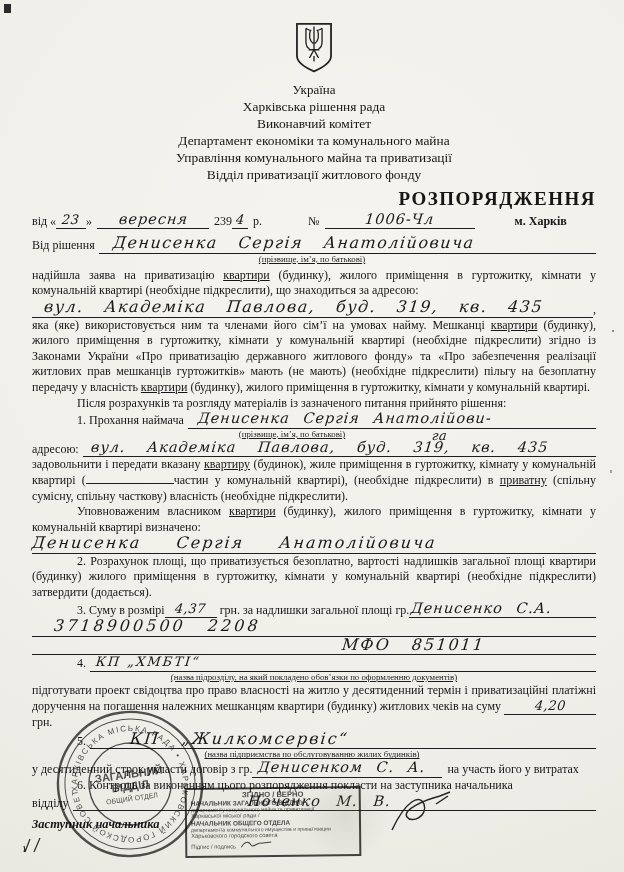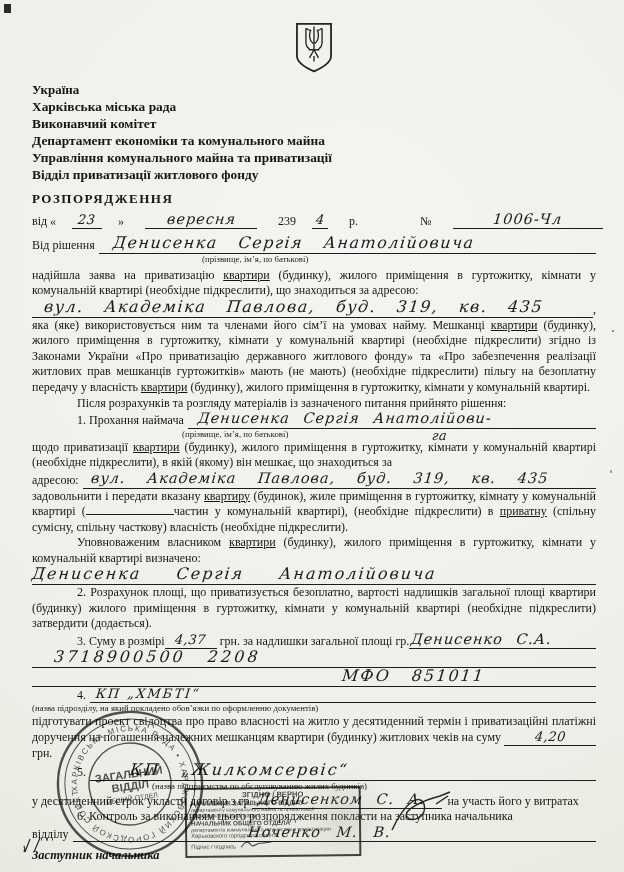--- a/index.html
+++ b/index.html
@@ -4,37 +4,37 @@
 <style>
   html,body{margin:0;padding:0;background:#8a8a8a;}
   .page{position:relative;width:624px;height:872px;box-sizing:border-box;
     background:#f2f1ec;
     background-image:radial-gradient(circle at 55% 30%, #f5f4f0 0%, #efeee8 70%, #e9e8e1 100%);
     padding:22px 28px 10px 32px;overflow:hidden;
     font-family:"Liberation Serif","DejaVu Serif",serif;font-size:12px;line-height:15.6px;color:#161616;}
   p{margin:0;text-align:justify;}
   .center{text-align:center;}
   .b{font-weight:bold;}
-  .hdrline{text-align:left;font-weight:bold;font-size:13.4px;line-height:17px;}
+  .hdrline{text-align:center;font-weight:normal;font-size:13.4px;line-height:17px;}
   .country{font-size:13px;line-height:16px;}
-  .doctitle{text-align:left;font-weight:bold;font-size:13px;letter-spacing:1.5px;margin-top:5px;line-height:22px;}
+  .doctitle{text-align:right;font-weight:bold;font-size:19px;letter-spacing:1.5px;margin-top:5px;line-height:22px;}
   .emblem-wrap{text-align:center;margin-bottom:3px;}
   .row{display:flex;align-items:flex-end;}
   .nowrap{white-space:nowrap;}
   .fill{flex:1;border-bottom:1px solid #1d1d1d;white-space:nowrap;min-height:13px;}
   .fillw{display:inline-block;border-bottom:1px solid #1d1d1d;text-align:center;min-height:12px;vertical-align:baseline;}
   .blank{display:inline-block;width:88px;border-bottom:1px solid #1d1d1d;height:10px;}
   .hw{font-family:"DejaVu Serif",serif;font-style:italic;color:#1a1a1a;transform:skewX(-6deg);display:inline-block;}
   .hw-xl{font-size:16px;line-height:16px;letter-spacing:1.5px;word-spacing:14px;}
   .hw-lg{font-size:14.5px;line-height:14.5px;letter-spacing:1px;word-spacing:8px;}
   .hw-md{font-size:13px;line-height:13px;letter-spacing:.5px;}
-  .caption{font-size:8.8px;line-height:11px;color:#1c1c1c;}
+  .caption{font-size:8.8px;line-height:11px;text-align:center;color:#1c1c1c;text-decoration:underline;}
   .ind{text-indent:45px;}
   .pad-ind{padding-left:45px;}
-  .dateline{margin-top:2px;gap:16px;}
+  .dateline{margin-top:2px;}
   .dateline>span{white-space:nowrap;}
   .w28{flex:0 0 30px;text-align:center;}
   .w112{flex:0 0 112px;text-align:center;}
   .w14{flex:0 0 16px;text-align:center;}
   .w150{flex:0 0 150px;text-align:center;}
   .gap48{margin-left:46px;}
   .gap42{margin-left:40px;}
   .ml6{margin-left:5px;}
   .mr4{margin-right:4px;}
   .sig{font-style:italic;font-weight:bold;font-size:12.5px;line-height:19px;}
@@ -67,21 +67,21 @@
 
   <div class="emblem-wrap">
     <svg width="40" height="52" viewBox="0 0 44 58">
       <path d="M3 2 h38 v36 q0 9 -19 17 q-19 -8 -19 -17 z" fill="none" stroke="#222" stroke-width="2"></path>
       <path d="M13 7 v15 q0 6 4 8 M13 7 q4 3 6 2 M31 7 v15 q0 6 -4 8 M31 7 q-4 3 -6 2
                M22 5 v25 M18 9 q-3 10 3 15 M26 9 q3 10 -3 15
                M16 31 h12 M22 31 l-5 9 M22 31 l5 9 M22 38 v6" fill="none" stroke="#222" stroke-width="1.5"></path>
     </svg>
   </div>
   <div class="hdrline country">Україна</div>
-  <div class="hdrline">Харківська міська рада</div>
+  <div class="hdrline">Харківська рішення рада</div>
   <div class="hdrline">Виконавчий комітет</div>
   <div class="hdrline">Департамент економіки та комунального майна</div>
   <div class="hdrline">Управління комунального майна та приватизації</div>
   <div class="hdrline">Відділ приватизації житлового фонду</div>
   <div class="doctitle">РОЗПОРЯДЖЕННЯ</div>
 
   <div class="row dateline">
     <span>від «</span>
       <span class="fill w28"><span class="hw hw-md">23</span></span>
       <span>»</span>
@@ -113,21 +113,20 @@
 
   <div class="row pad-ind">
     <span class="nowrap mr4">1. Прохання наймача</span>
     <span class="fill"><span class="hw hw-lg" style="margin-left:10px;">Денисенка Сергія Анатолійови-</span></span>
   </div>
   <div style="position:relative;">
     <div class="caption" style="margin-left:150px;width:220px;">(прізвище, ім’я, по батькові)</div>
     <span class="hw hw-md" style="position:absolute;left:400px;top:0;">га</span>
   </div>
 
-  <p><span>щодо приватизації </span><span style="text-decoration:underline;">квартири</span><span> (будинку), жилого приміщення в гуртожитку, кімнати у комунальній квартирі (необхідне підкреслити), в якій (якому) він мешкає, що знаходиться за</span></p>
   <div class="row">
     <span class="nowrap mr4">адресою:</span>
     <span class="fill"><span class="hw hw-lg" style="margin-left:8px;word-spacing:16px;">вул. Академіка Павлова, буд. 319, кв. 435</span></span>
   </div>
 
   <p><span>задовольнити і передати вказану </span><span style="text-decoration:underline;">квартиру</span><span> (будинок), жиле приміщення в гуртожитку, кімнату у комунальній квартирі (</span><span class="blank"></span><span>частин у комунальній квартирі), (необхідне підкреслити) в </span><span style="text-decoration:underline;">приватну</span><span> (спільну сумісну, спільну часткову) власність (необхідне підкреслити).</span></p>
 
   <p class="ind"><span>Уповноваженим власником </span><span style="text-decoration:underline;">квартири</span><span> (будинку), жилого приміщення в гуртожитку, кімнати у комунальній квартирі визначено:</span></p>
   <div class="fullline">
     <span class="hw hw-xl" style="word-spacing:28px;letter-spacing:2px;">Денисенка  Сергія   Анатолійовича</span>

